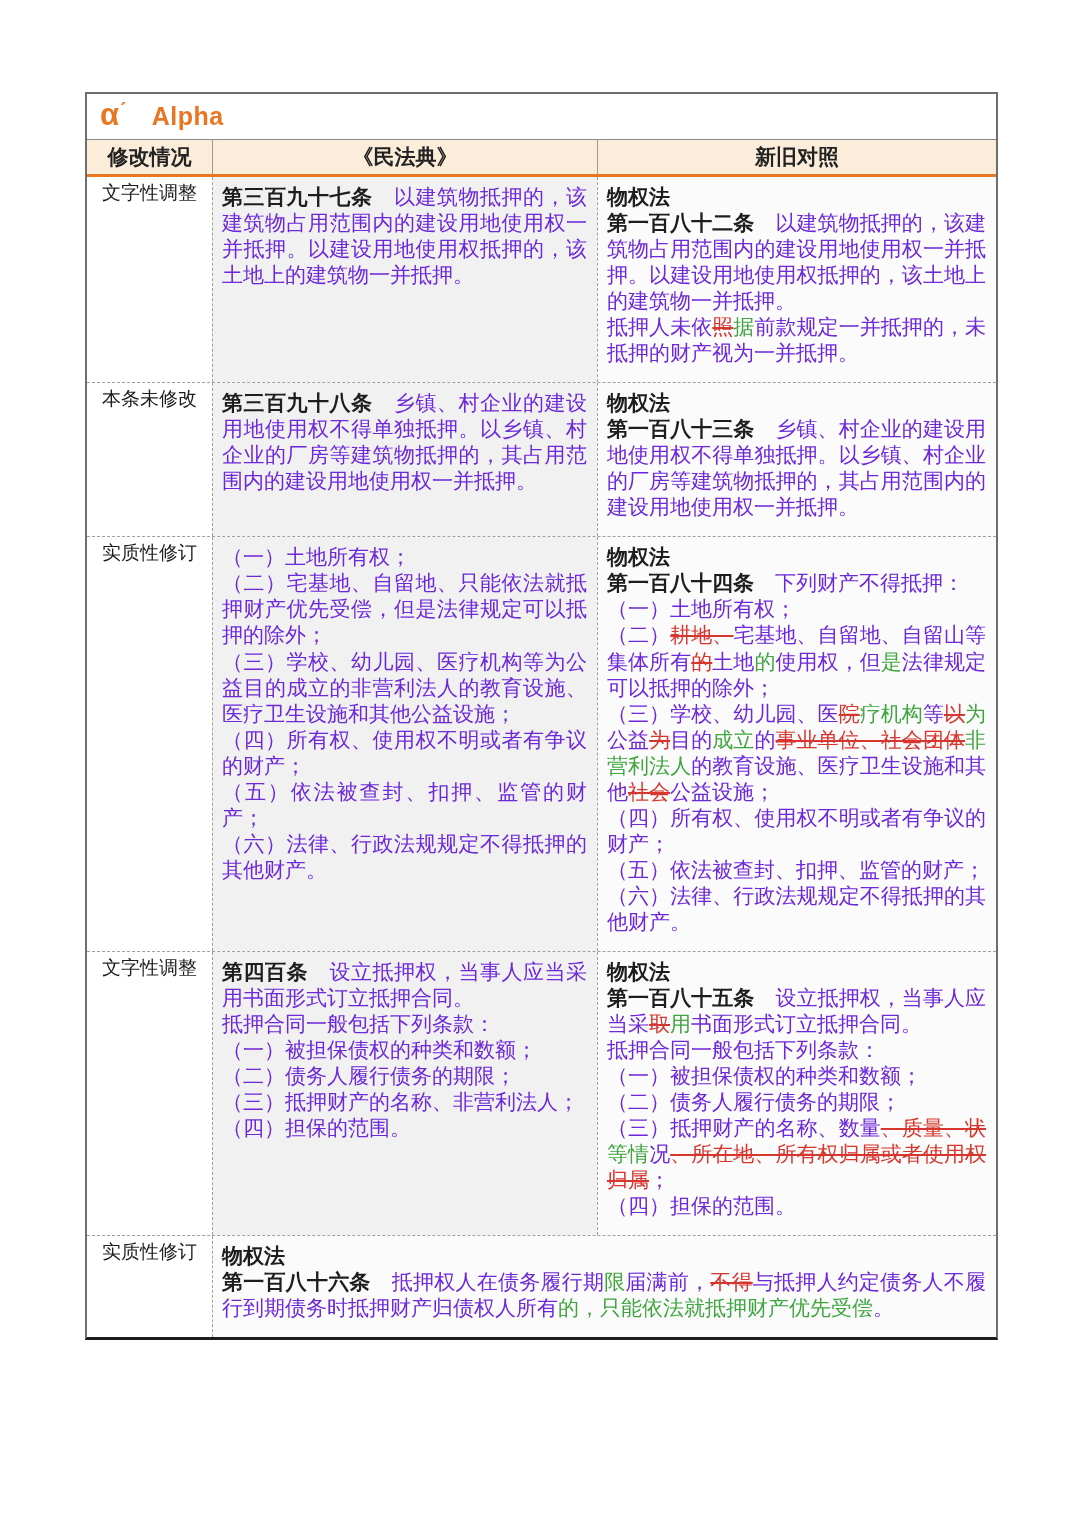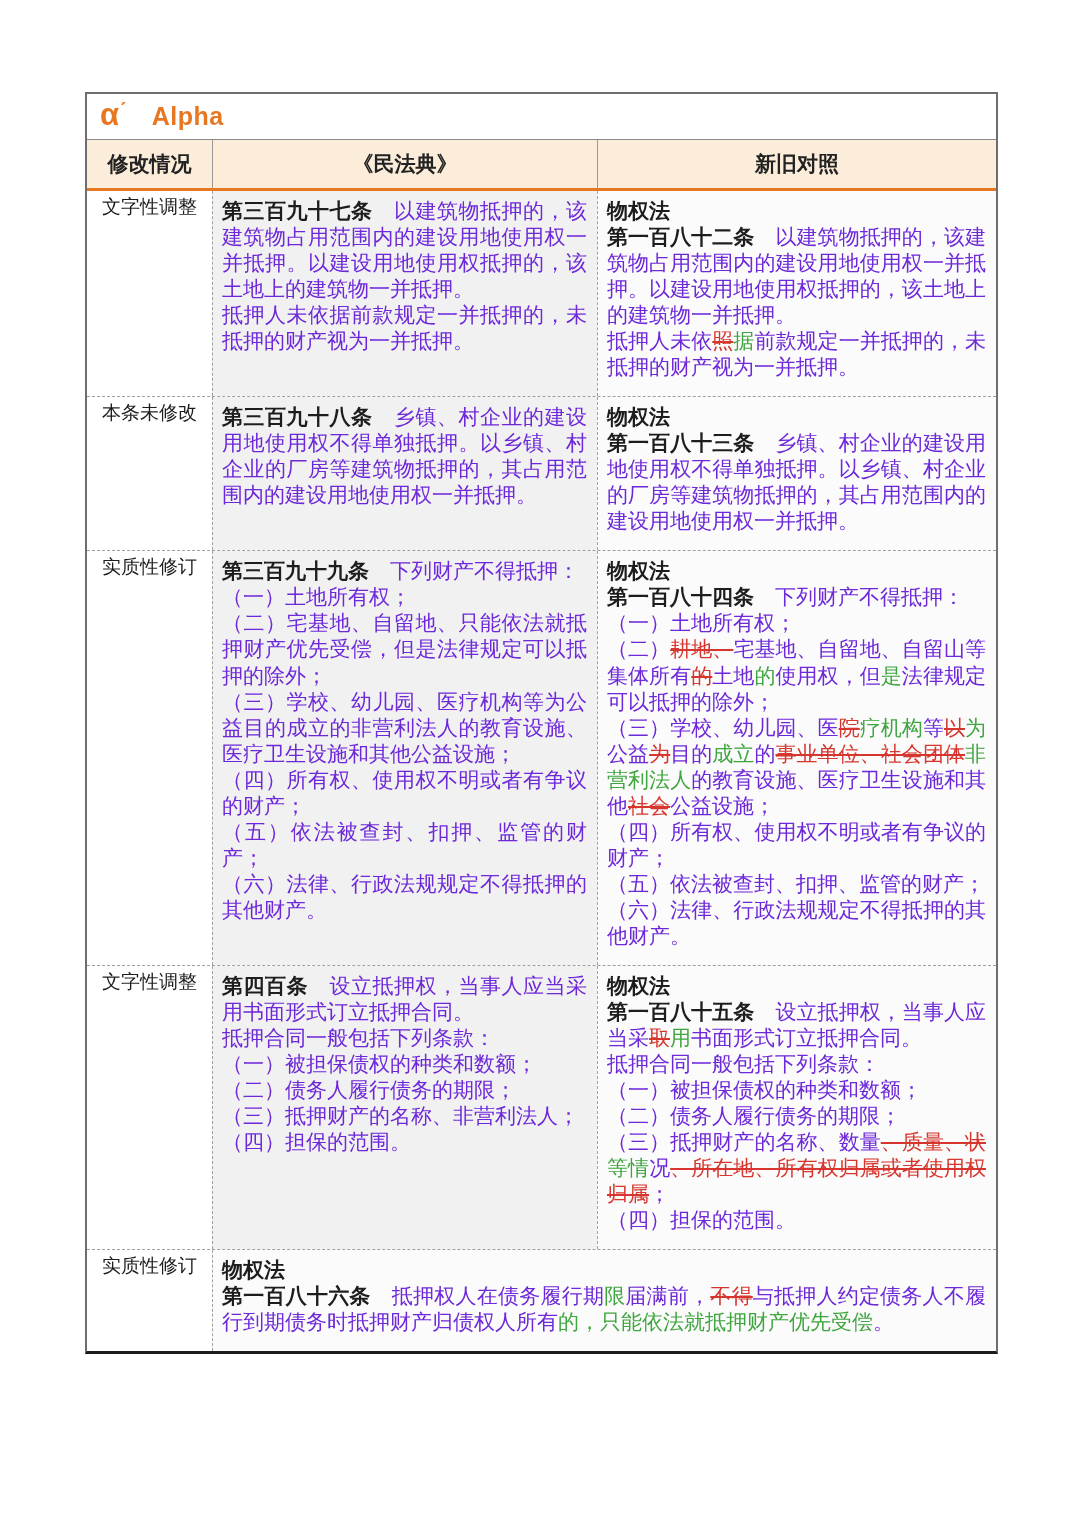--- a/index.html
+++ b/index.html
@@ -33,21 +33,21 @@
     content:"\02CA"; font-size:20px; position:relative; top:-8px; left:1px; color:#E87722;
   }
   .logo-text { color:#E87722; font-weight:bold; font-size:25px; margin-left:26px; letter-spacing:0.5px; }
   
   .head-row {
     display:flex; background:#FBEDDA;
     border-bottom:3px solid #E87722;
     font-family:"Liberation Sans","DejaVu Sans",sans-serif;
     font-weight:bold; font-size:21px; color:#222;
   }
-  .hc { padding:10px 2px; text-align:center; }
+  .hc { padding:3px 2px; text-align:center; }
   .col1 { width:125px; flex:none; }
   .col2 { width:385px; flex:none; }
   .col3 { flex:1; }
   .head-row .col2, .head-row .col3 { border-left:1px solid #9a9a9a; }
   
   .row { display:flex; border-top:1px dashed #9f9f9f; }
   .row:first-child { border-top:none; }
   .cell {
     font-size:21px; line-height:1.24; text-align:justify;
     padding:7px 10px 16px 9px;
@@ -78,21 +78,20 @@
     <div class="hc col2">《民法典》</div>
     <div class="hc col3">新旧对照</div>
   </div>
   <div id="rows">
       <div class="row">
         <div class="cell col1">
           <span>文字性调整</span>
         </div>
         <div class="cell col2">
           <p class="para"><span class="seg-b">第三百九十七条</span><span class="seg-n">　以建筑物抵押的，该建筑物占用范围内的建设用地使用权一并抵押。以建设用地使用权抵押的，该土地上的建筑物一并抵押。</span></p>
-          <p class="para"><span class="seg-n">抵押人未依据前款规定一并抵押的，未抵押的财产视为一并抵押。</span></p>
         </div>
         <div class="cell col3">
           <p class="para"><span class="seg-b">物权法</span></p>
           <p class="para"><span class="seg-b">第一百八十二条</span><span class="seg-n">　以建筑物抵押的，该建筑物占用范围内的建设用地使用权一并抵押。以建设用地使用权抵押的，该土地上的建筑物一并抵押。</span></p>
           <p class="para"><span class="seg-n">抵押人未依</span><span class="seg-d">照</span><span class="seg-a">据</span><span class="seg-n">前款规定一并抵押的，未抵押的财产视为一并抵押。</span></p>
         </div>
       </div>
       <div class="row">
         <div class="cell col1">
           <span>本条未修改</span>
@@ -103,21 +102,20 @@
         <div class="cell col3">
           <p class="para"><span class="seg-b">物权法</span></p>
           <p class="para"><span class="seg-b">第一百八十三条</span><span class="seg-n">　乡镇、村企业的建设用地使用权不得单独抵押。以乡镇、村企业的厂房等建筑物抵押的，其占用范围内的建设用地使用权一并抵押。</span></p>
         </div>
       </div>
       <div class="row">
         <div class="cell col1">
           <span>实质性修订</span>
         </div>
         <div class="cell col2">
-          <p class="para"><span class="seg-b">第三百九十九条</span><span class="seg-n">　下列财产不得抵押：</span></p>
           <p class="para"><span class="seg-n">（一）土地所有权；</span></p>
           <p class="para"><span class="seg-n">（二）宅基地、自留地、只能依法就抵押财产优先受偿，但是法律规定可以抵押的除外；</span></p>
           <p class="para"><span class="seg-n">（三）学校、幼儿园、医疗机构等为公益目的成立的非营利法人的教育设施、医疗卫生设施和其他公益设施；</span></p>
           <p class="para"><span class="seg-n">（四）所有权、使用权不明或者有争议的财产；</span></p>
           <p class="para"><span class="seg-n">（五）依法被查封、扣押、监管的财产；</span></p>
           <p class="para"><span class="seg-n">（六）法律、行政法规规定不得抵押的其他财产。</span></p>
         </div>
         <div class="cell col3">
           <p class="para"><span class="seg-b">物权法</span></p>
           <p class="para"><span class="seg-b">第一百八十四条</span><span class="seg-n">　下列财产不得抵押：</span></p>

